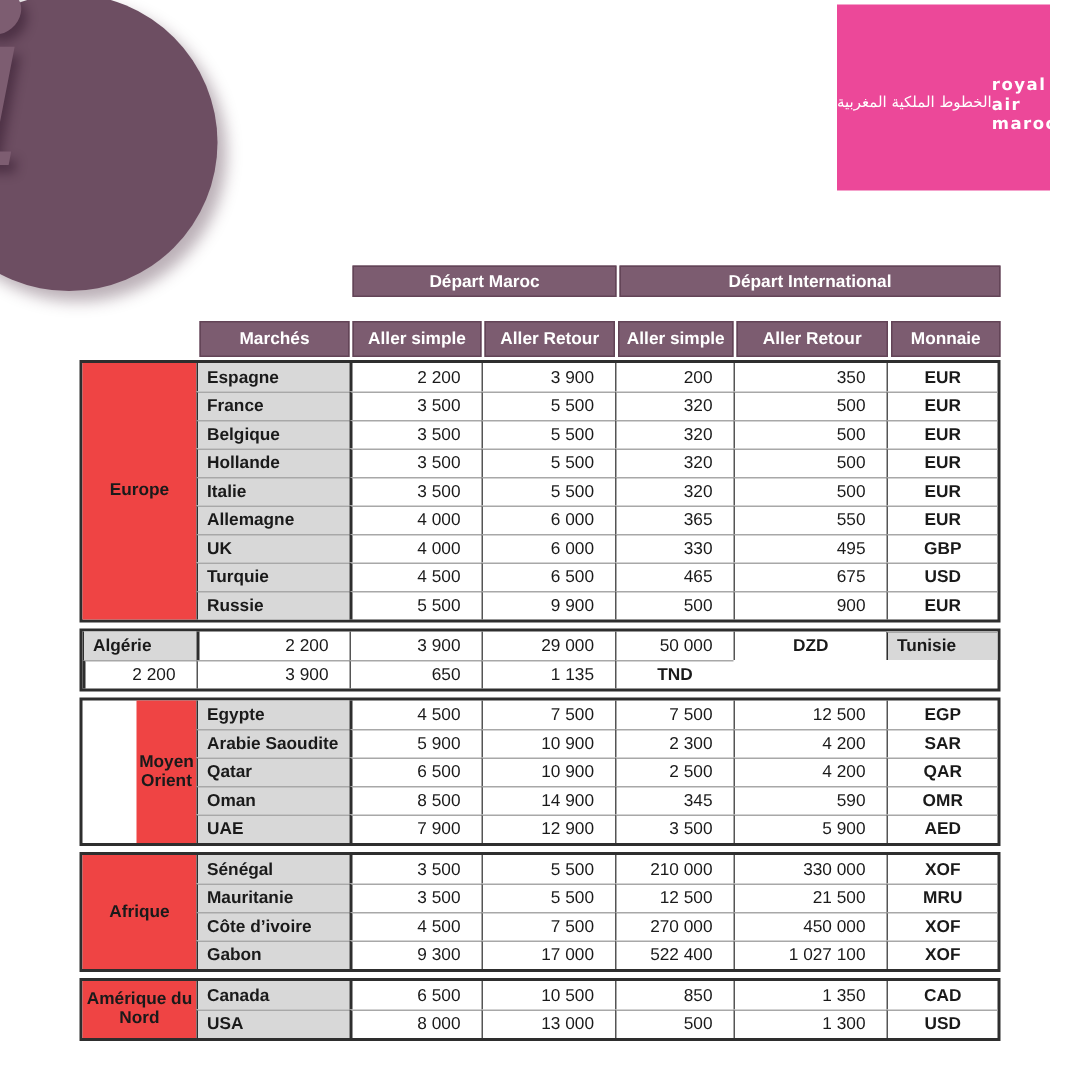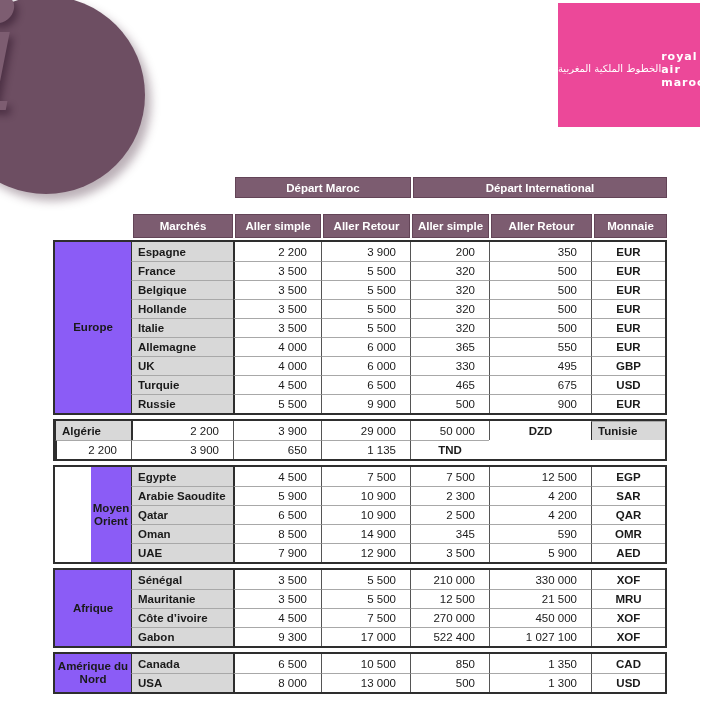--- a/index.html
+++ b/index.html
@@ -58,21 +58,21 @@
   .section {
     display:grid; grid-template-columns:76px 102px 88px 89px 79px 102px 74px;
     grid-auto-rows:19px; border:2px solid #2e2e2e; margin-bottom:4px;
     background:#ffffff; width:610px;
   }
   .cell {
     display:flex; align-items:center; box-sizing:border-box;
     font-size:11.5px; color:#1a1a1a; overflow:hidden; white-space:nowrap;
   }
   .region {
-    background:#8b5cf6; font-weight:bold; justify-content:center;
+    background:#ef4444; font-weight:bold; justify-content:center;
     text-align:center; grid-column:1; white-space:normal; line-height:13px;
   }
   .country {
     background:#d8d8d8; font-weight:bold; padding-left:6px;
     border-left:1px solid #2e2e2e;
   }
   .num { justify-content:flex-end; padding-right:14px; border-left:1px solid #555555; }
   .num.c2 { border-left:2px solid #2e2e2e; }
   .cur { justify-content:center; border-left:1px solid #555555;font-weight:bold; }
   .rt { border-top:1px solid #a8a8a8; }

